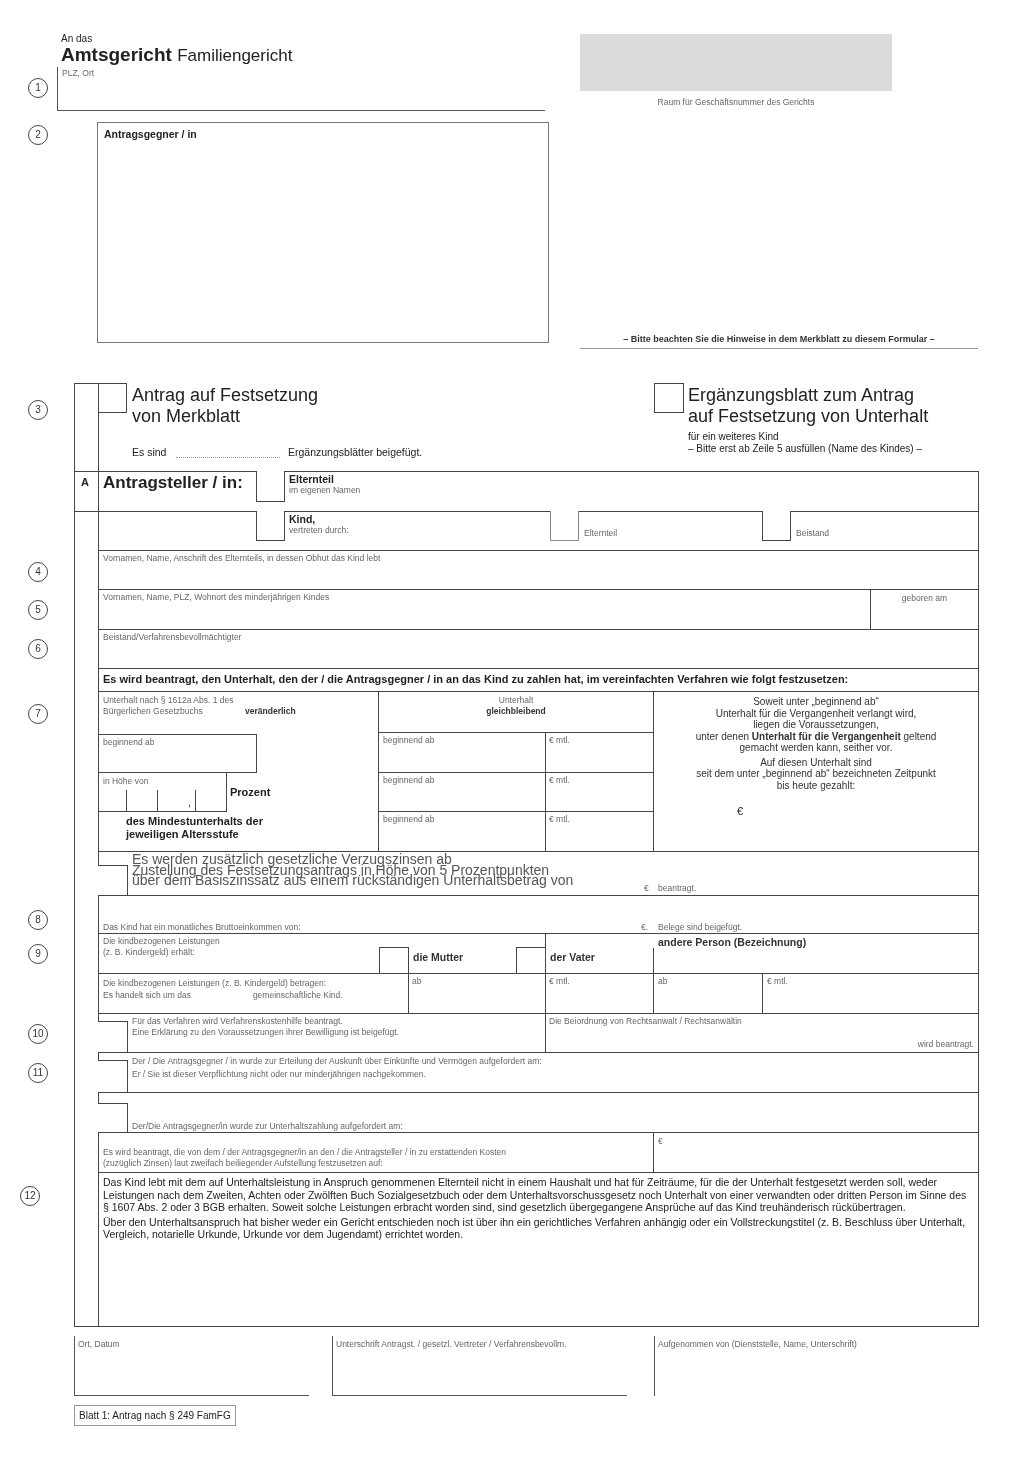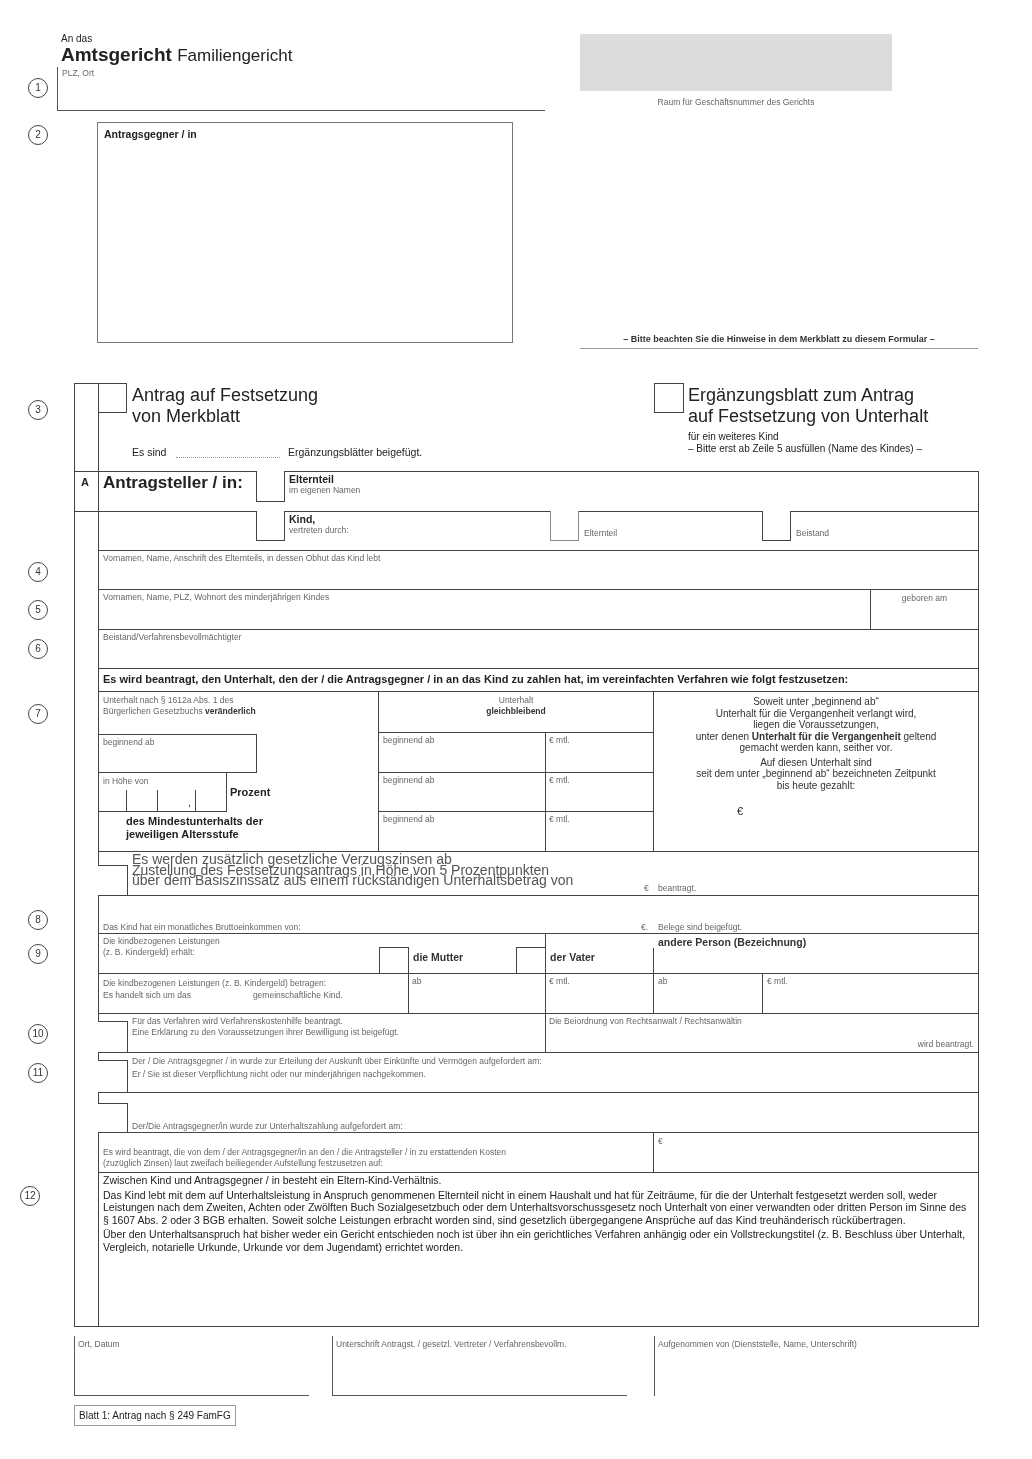--- a/index.html
+++ b/index.html
@@ -25,21 +25,21 @@
 </div>
 <div class="circ" style="left:28px;top:78px;">1</div>
 <div class="field" style="left:57px;top:67px;width:487px;height:43px;border-left:1px solid #555;border-bottom:1px solid #555;">
   <span class="abs small" style="left:4px;top:1px;">PLZ, Ort</span>
 </div>
 
 <div class="abs" style="left:580px;top:34px;width:312px;height:57px;background:#dcdcdc;"></div>
 <div class="abs small" style="left:580px;top:97px;width:312px;text-align:center;">Raum für Geschäftsnummer des Gerichts</div>
 
 <div class="circ" style="left:28px;top:125px;">2</div>
-<div class="field" style="left:97px;top:122px;width:416px;height:221px;border:1px solid #777;box-sizing:border-box;">
+<div class="field" style="left:97px;top:122px;width:452px;height:221px;border:1px solid #777;box-sizing:border-box;">
   <span class="abs bold" style="left:6px;top:5px;font-size:10.5px;">Antragsgegner / in</span>
 </div>
 
 <div class="abs bold" style="left:580px;top:334px;width:398px;text-align:center;font-size:9px;color:#333;">– Bitte beachten Sie die Hinweise in dem Merkblatt zu diesem Formular –</div>
 <div class="abs" style="left:580px;top:348px;width:398px;border-top:1.5px solid #999;"></div>
 
 <div class="vl" style="left:74px;top:383px;height:944px;"></div>
 <div class="vl" style="left:98px;top:383px;height:944px;"></div>
 <div class="hl" style="left:74px;top:383px;width:25px;"></div>
 <div class="hl" style="left:74px;top:1326px;width:905px;"></div>
@@ -107,21 +107,21 @@
   <span class="abs small" style="left:4px;top:2px;">Beistand/Verfahrensbevollmächtigter</span>
 </div>
 
 <div class="hl" style="left:98px;top:668px;width:881px;"></div>
 <div class="abs bold" style="left:103px;top:673px;font-size:11px;white-space:nowrap;">Es wird beantragt, den Unterhalt, den der / die Antragsgegner / in an das Kind zu zahlen hat, im vereinfachten Verfahren wie folgt festzusetzen:</div>
 <div class="hl" style="left:98px;top:691px;width:881px;"></div>
 <div class="circ" style="left:28px;top:704px;">7</div>
 
 <div class="abs small" style="left:103px;top:695px;line-height:11px;">
   <div>Unterhalt nach § 1612a Abs. 1 des</div>
-  <div><span>Bürgerlichen Gesetzbuchs</span> <span class="bold" style="color:#333;">veränderlich</span></div>
+  <div><span>Bürgerlichen Gesetzbuchs</span> <span class="bold" style="color:#333;margin-left:40px;">veränderlich</span></div>
 </div>
 <div class="vl" style="left:378px;top:691px;height:160px;"></div>
 <div class="hl" style="left:98px;top:734px;width:158px;"></div>
 <div class="field" style="left:99px;top:735px;width:156px;height:36px;">
   <span class="abs small" style="left:4px;top:2px;">beginnend ab</span>
 </div>
 <div class="vl" style="left:256px;top:734px;height:38px;"></div>
 <div class="hl" style="left:98px;top:772px;width:159px;"></div>
 
 <div class="abs small" style="left:103px;top:776px;">in Höhe von</div>
@@ -268,21 +268,20 @@
   <div>(zuzüglich Zinsen) laut zweifach beiliegender Aufstellung festzusetzen auf:</div>
 </div>
 <div class="vl" style="left:653px;top:1132px;height:40px;"></div>
 <div class="field" style="left:655px;top:1133px;width:322px;height:38px;">
   <span class="abs small" style="left:3px;top:3px;">€</span>
 </div>
 
 <div class="hl" style="left:98px;top:1172px;width:881px;"></div>
 <div class="circ" style="left:20px;top:1186px;">12</div>
 <div class="abs" style="left:103px;top:1174px;width:870px;font-size:10.5px;line-height:12.5px;color:#222;">
-  <div>Zwischen Kind und Antragsgegner / in besteht ein Eltern-Kind-Verhältnis.</div>
   <div style="margin-top:2px;">Das Kind lebt mit dem auf Unterhaltsleistung in Anspruch genommenen Elternteil nicht in einem Haushalt und hat für Zeiträume, für die der Unterhalt festgesetzt werden soll, weder Leistungen nach  dem Zweiten, Achten oder Zwölften Buch Sozialgesetzbuch oder dem Unterhaltsvorschussgesetz noch Unterhalt von einer verwandten oder dritten Person im Sinne des § 1607 Abs. 2 oder 3 BGB erhalten. Soweit solche Leistungen erbracht worden sind, sind gesetzlich übergegangene Ansprüche auf das Kind treuhänderisch rückübertragen.</div>
   <div style="margin-top:2px;">Über den Unterhaltsanspruch hat bisher weder ein Gericht entschieden noch ist über ihn ein gerichtliches Verfahren anhängig oder ein Vollstreckungstitel (z. B. Beschluss über Unterhalt, Vergleich, notarielle Urkunde, Urkunde vor dem Jugendamt) errichtet worden.</div>
 </div>
 
 <div class="field" style="left:74px;top:1336px;width:235px;height:60px;border-left:1.5px solid #555;border-bottom:1.5px solid #555;box-sizing:border-box;">
   <span class="abs small" style="left:3px;top:3px;">Ort, Datum</span>
 </div>
 <div class="field" style="left:332px;top:1336px;width:295px;height:60px;border-left:1.5px solid #555;border-bottom:1.5px solid #555;box-sizing:border-box;">
   <span class="abs small" style="left:3px;top:3px;">Unterschrift Antragst. / gesetzl. Vertreter / Verfahrensbevollm.</span>
 </div>

